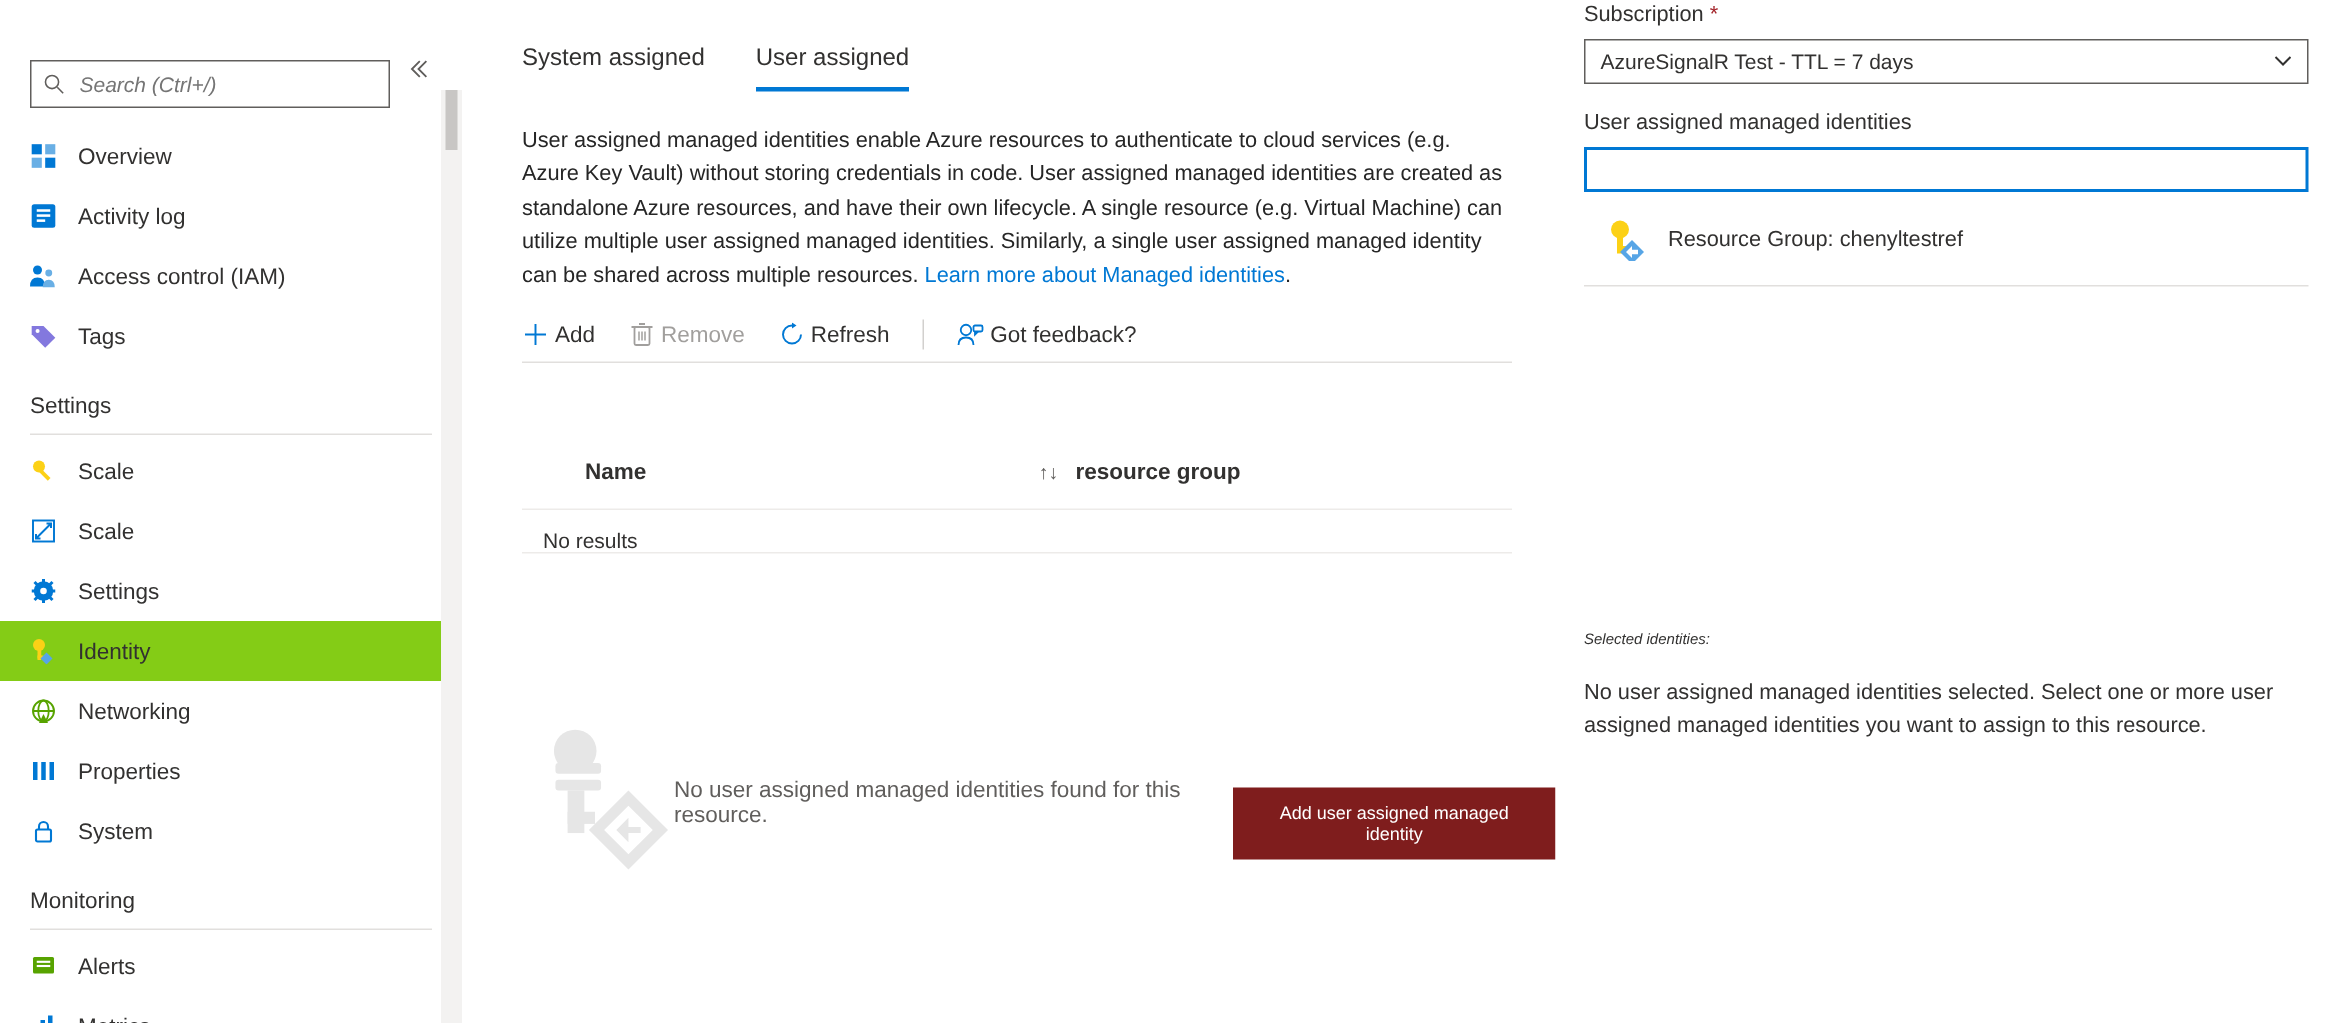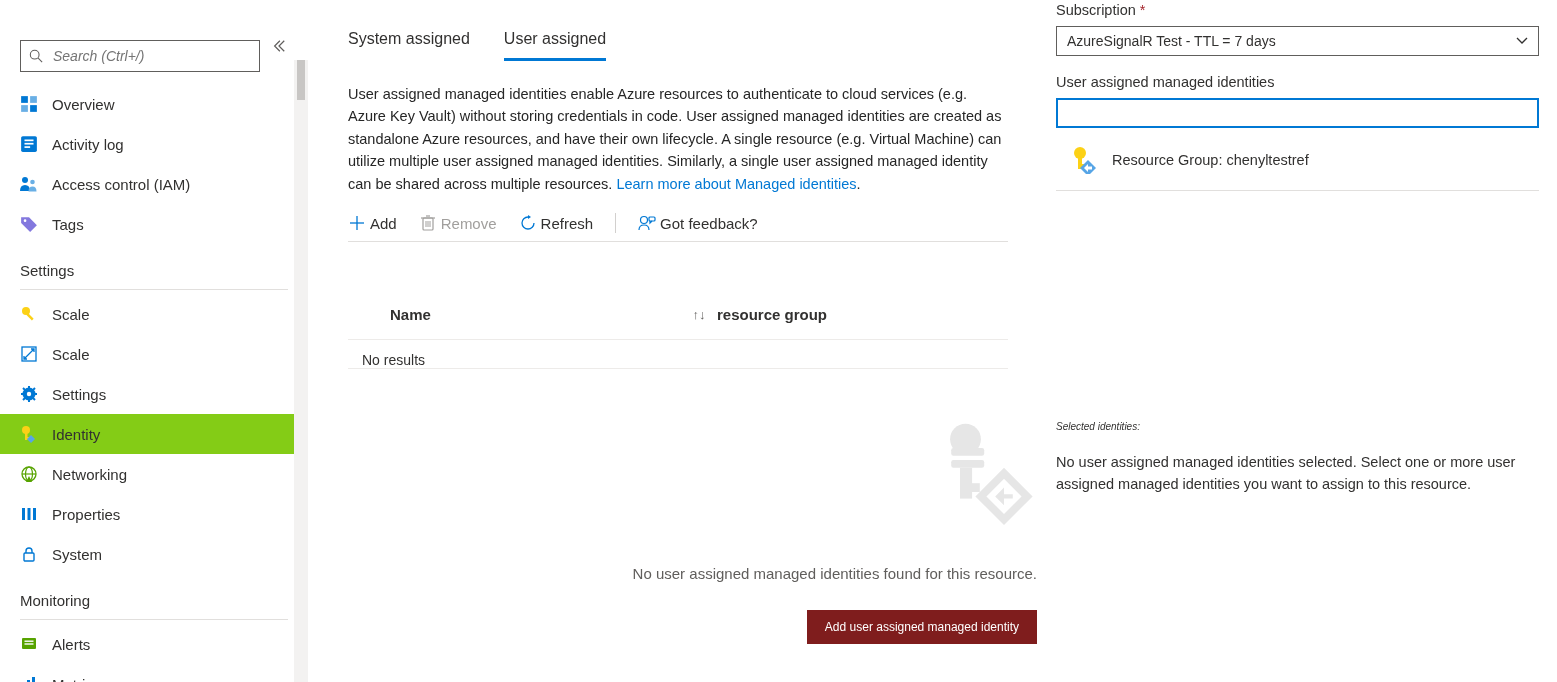--- a/index.html
+++ b/index.html
@@ -30,21 +30,21 @@
   .toolbar { display:flex; align-items:center; gap:22px; margin-top:18px; border-bottom:1px solid #e1dfdd; padding-bottom:8px; max-width:660px;}
   .tbtn { display:flex; align-items:center; gap:4px; font-size:15px; cursor:pointer; }
   .tbtn.disabled { color:#a19f9d; cursor:default;}
   .tbtn .tic { width:18px; height:18px; display:flex; align-items:center; justify-content:center;}
   .divider { width:1px; height:20px; background:#d2d0ce; }
   .colhdr { display:flex; margin-top:64px; max-width:660px; font-weight:600; font-size:15px; padding:0 0 16px 42px; border-bottom:1px solid #edebe9;}
   .colhdr .c1 { flex:1;}
   .colhdr .sort { width:36px; display:flex; align-items:center; justify-content:center; color:#605e5c; font-size:13px;}
   .colhdr .c2 { flex:1;}
   .noresults { padding:12px 0 0 14px; color:#323130; border-bottom:1px solid #edebe9; max-width:660px;}
-  .empty { flex:1; display:flex; flex-direction:column; align-items:flex-end; justify-content:flex-start; margin-top:46px; color:#605e5c;}
+  .empty { flex:1; display:flex; flex-direction:row; align-items:center; justify-content:flex-start; margin-top:46px; color:#605e5c;}
   .empty-svg { margin-bottom:40px; }
   .empty-text { font-size:15px; color:#605e5c; margin-bottom:28px;}
   .primary-btn { background:#7f1d1d; color:#fff; border:0; padding:10px 18px; font-size:12px; cursor:pointer;}
   
   .panel { width:520px; flex:0 0 520px; padding:0 18px 0 18px; border-left:1px solid #fff; display:flex; flex-direction:column; overflow:hidden;}
   .plabel { font-size:14.5px; margin-top:2px;}
   .req { color:#a4262c; }
   .select { border:1px solid #605e5c; height:30px; display:flex; align-items:center; justify-content:space-between; padding:0 10px; margin-top:8px; cursor:pointer;}
   .uami-input { border:2px solid #0078d4; height:30px; margin-top:8px;}
   .rg-row { display:flex; align-items:center; gap:14px; margin-top:18px; padding:0 6px 16px 14px; border-bottom:1px solid #e1dfdd;}

